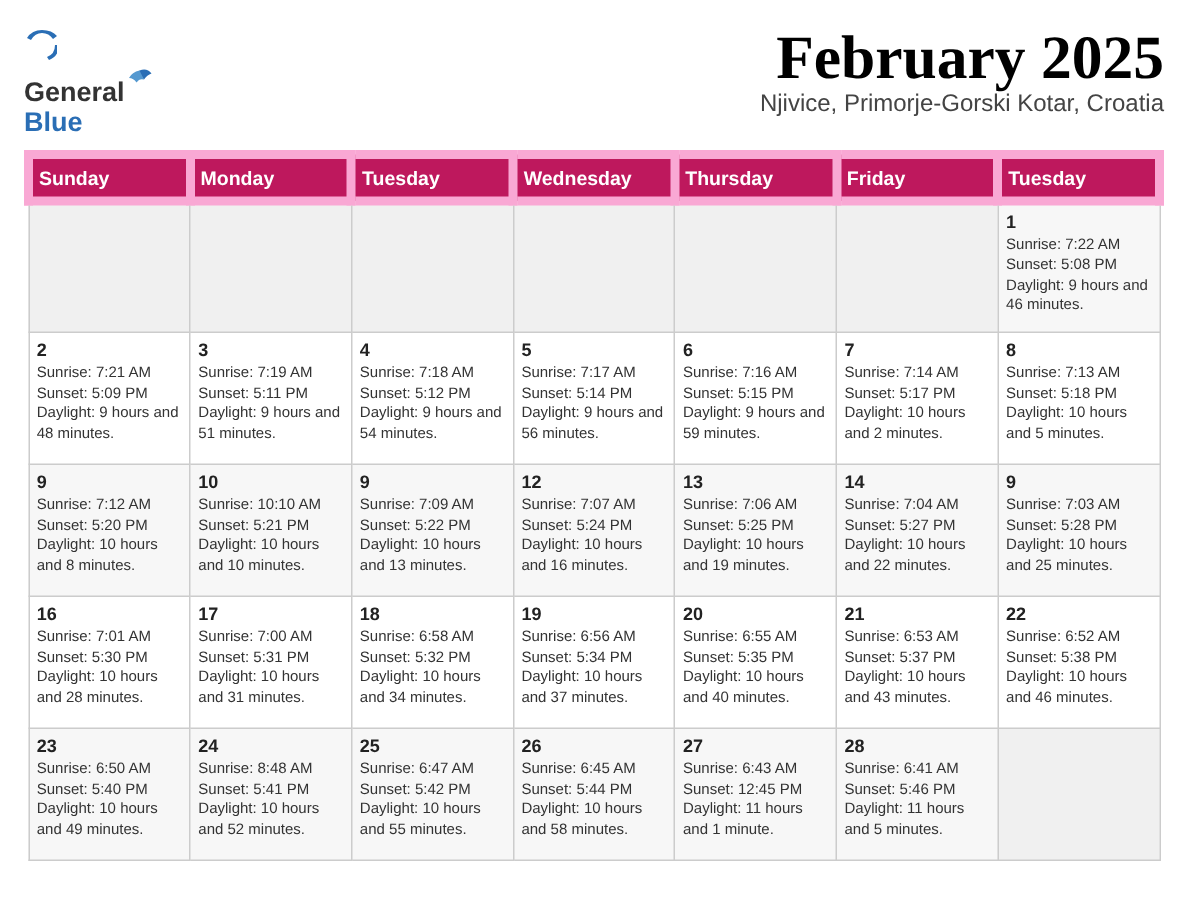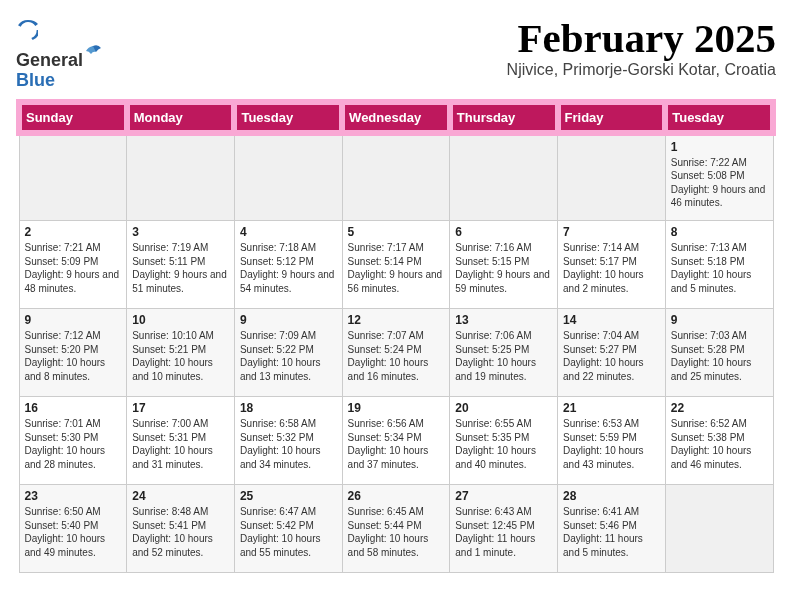--- a/index.html
+++ b/index.html
@@ -259,21 +259,21 @@
         </td>
         <td>
           <span class="day-num">20</span>
           <div class="day-info">Sunrise: 6:55 AM
 Sunset: 5:35 PM
 Daylight: 10 hours and 40 minutes.</div>
         </td>
         <td>
           <span class="day-num">21</span>
           <div class="day-info">Sunrise: 6:53 AM
-Sunset: 5:59 PM
+Sunset: 5:37 PM
 Daylight: 10 hours and 43 minutes.</div>
         </td>
         <td>
           <span class="day-num">22</span>
           <div class="day-info">Sunrise: 6:52 AM
 Sunset: 5:38 PM
 Daylight: 10 hours and 46 minutes.</div>
         </td>
       </tr>
       <tr>

